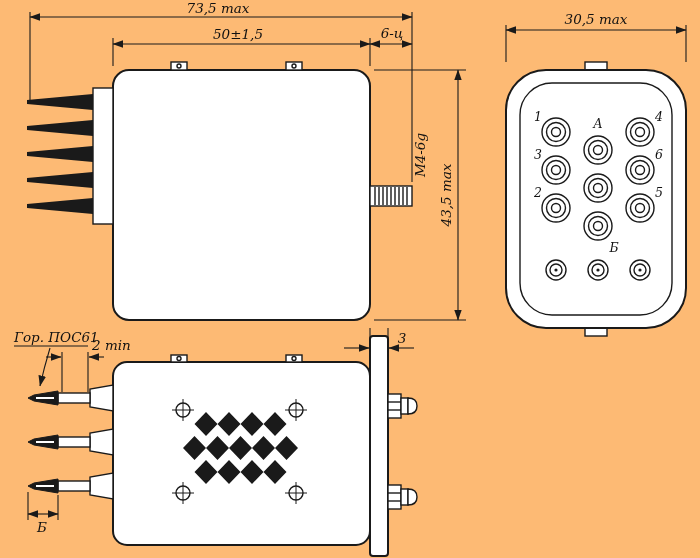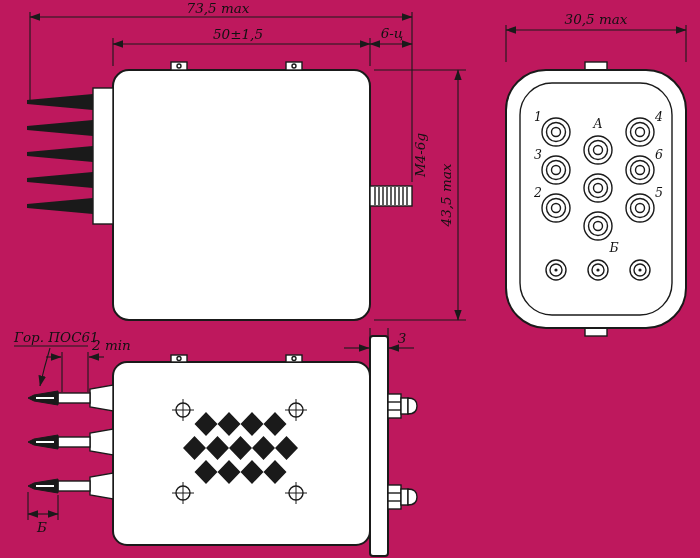--- a/index.html
+++ b/index.html
@@ -1,16 +1,16 @@
 <!DOCTYPE html>
 <html><head>
 <meta charset="utf-8">
 <style>
   html,body{margin:0;padding:0;background:#ffffff;}
-  .stage{position:relative;width:700px;height:558px;background:#be185d;overflow:hidden;}
+  .stage{position:relative;width:700px;height:558px;background:#fdba74;overflow:hidden;}
   svg{position:absolute;left:0;top:0;}
   .ln{stroke:#1a1a1a;stroke-width:2;fill:#ffffff;stroke-linejoin:round;}
   .thin{stroke:#1a1a1a;stroke-width:1.4;fill:#ffffff;}
   .thin-open{stroke:#1a1a1a;stroke-width:1.4;fill:none;}
   .dim{stroke:#1a1a1a;stroke-width:1.1;fill:none;}
   .fillb{fill:#1a1a1a;stroke:none;}
   text{font-family:"DejaVu Serif","Liberation Serif",serif;font-style:italic;font-size:13.5px;fill:#111111;}
   .pin-num{font-size:12.5px;}
   .mid{text-anchor:middle;}
 </style>

